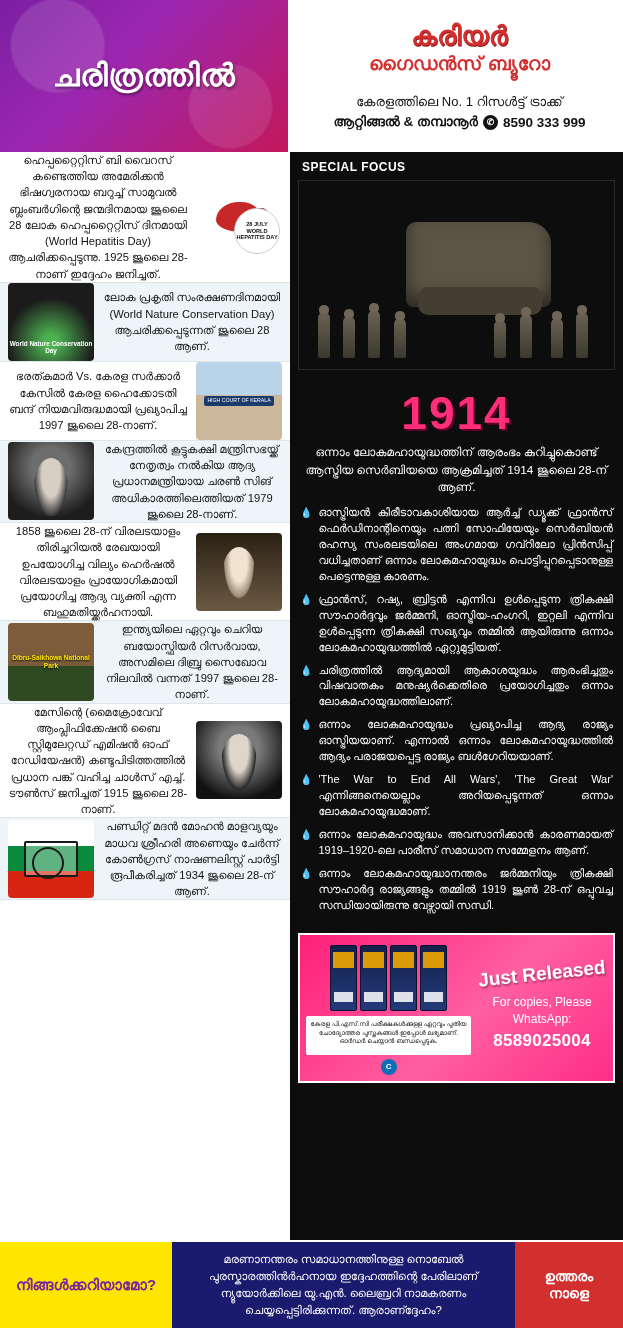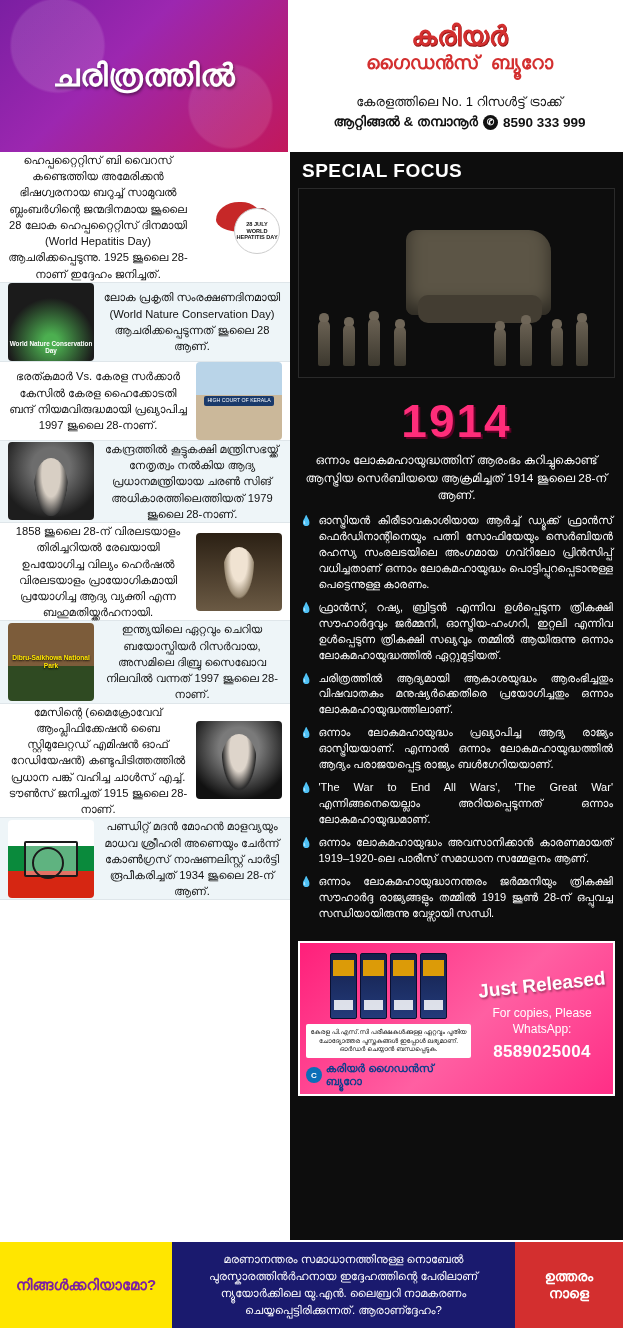--- a/index.html
+++ b/index.html
@@ -89,21 +89,20 @@
     text-shadow: 0.5px 1px 0 #880e0e;
     line-height: 1.1;
     text-align: right;
   }
   .brand-2 {
     font-size: 19px;
     font-weight: bold;
     color: #d32f2f;
     line-height: 1.2;
     margin-top: 2px;
-    font-family: Liberation Mono, monospace;
   }
   .brand-tag {
     font-size: 13px;
     color: #111;
     margin-top: 18px;
     text-align: center;
   }
   .brand-contact {
     margin-top: 4px;
     font-size: 13.5px;
@@ -279,21 +278,21 @@
   
   .right-col {
     flex: 1;
     background: #0d0d0d;
     display: flex;
     flex-direction: column;
   }
   .sf-bar {
     background: #0d0d0d;
     color: #fff;
-    font-size: 19px;
+    font-size: 12px;
     font-weight: bold;
     padding: 8px 10px 6px 12px;
     letter-spacing: 0.5px;
   }
   .sf-photo {
     height: 190px;
     margin: 0 8px;
     background:
       linear-gradient(#b9b0a0 0 38%, #8d8madb 0),
       linear-gradient(180deg, #cfc6b4 0%, #9b917e 45%, #6d6455 100%);
@@ -593,21 +592,20 @@
         <div class="ad-left">
           <div class="books">
             <div class="book"></div>
             <div class="book"></div>
             <div class="book"></div>
             <div class="book"></div>
           </div>
           <div class="ad-desc">കേരള പി.എസ്.സി പരീക്ഷകൾക്കുള്ള ഏറ്റവും പുതിയ ചോദ്യോത്തര പുസ്തകങ്ങൾ ഇപ്പോൾ ലഭ്യമാണ്. ഓർഡർ ചെയ്യാൻ ബന്ധപ്പെടുക.</div>
           <div class="ad-brandrow">
             <span class="ad-brand-ico">C</span>
-            <span class="ad-brand">കരിയർ ഗൈഡൻസ് ബ്യൂറോ</span>
           </div>
         </div>
         <div class="ad-right">
           <div class="just-rel">Just Released</div>
           <div class="ad-copies">For copies, Please WhatsApp:</div>
           <div class="ad-phone">8589025004</div>
         </div>
       </div>
     </div>
   </div>

